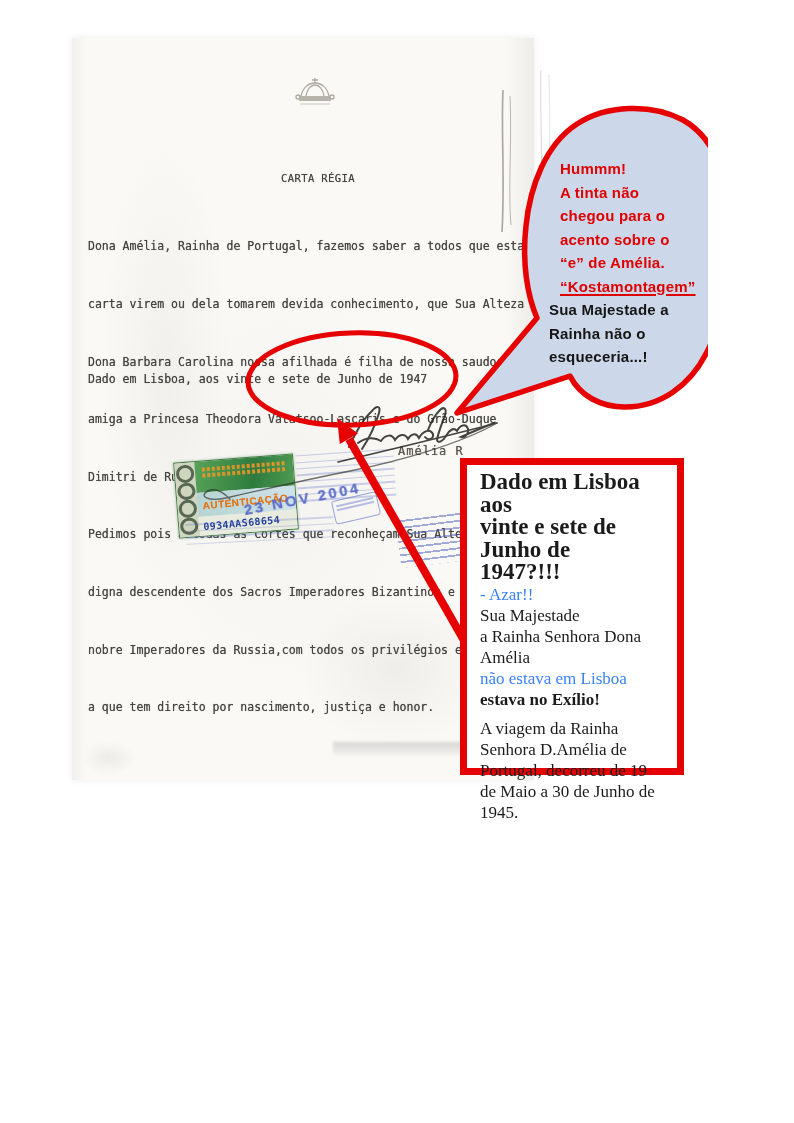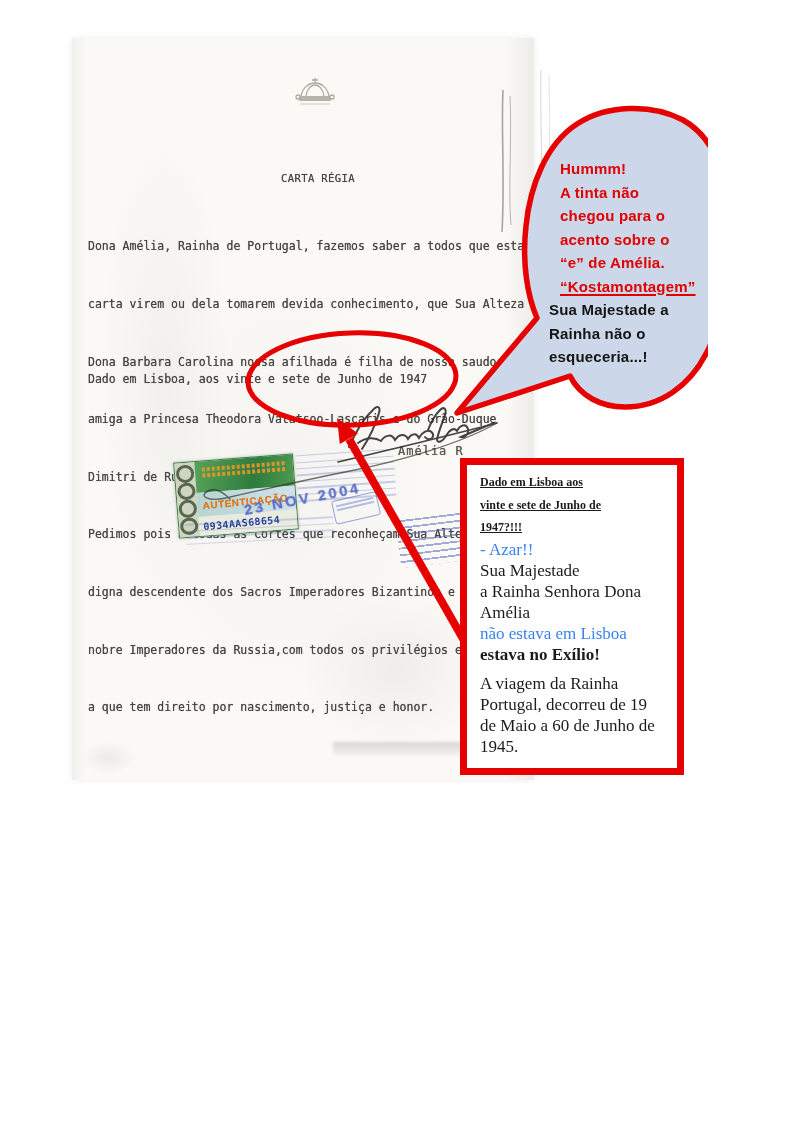--- a/index.html
+++ b/index.html
@@ -69,21 +69,21 @@
   .bubble-text{left:549px;top:157px;width:178px;font-weight:bold;font-size:15px;
     line-height:23.5px;letter-spacing:.2px;}
   .bubble-red{color:#e00000;margin-left:11px;}
   .bubble-underline{text-decoration:underline;text-decoration-thickness:1.5px;text-underline-offset:2px;}
   .bubble-black{color:#151515;}
 
   
   .note-box{left:460px;top:458px;width:224px;height:317px;background:#ffffff;
     border:7px solid #e60000;box-sizing:border-box;padding:6px 6px 0 13px;
     font-family:"Liberation Serif",serif;color:#1b1b1b;}
-  .nb-h{font-size:12px;font-weight:bold;line-height:22.5px;text-decoration:underline;}
+  .nb-h{font-size:23px;font-weight:bold;line-height:22.5px;}
   .nb-l{font-size:17px;line-height:21px;}
   .nb-red{color:#3b82f6;font-weight:normal;}
   .nb-bold{font-weight:bold;}
   .nb-gap{height:8px;}
 </style>
 </head>
 <body>
 
 <div class="stage">
 
@@ -195,18 +195,19 @@
     <div class="nb-h">vinte e sete de Junho de</div>
     <div class="nb-h">1947?!!!</div>
     <div class="nb-l nb-red">- Azar!!</div>
     <div class="nb-l">Sua Majestade</div>
     <div class="nb-l">a Rainha Senhora Dona</div>
     <div class="nb-l">Amélia</div>
     <div class="nb-l nb-red">não estava em Lisboa</div>
     <div class="nb-l nb-bold">estava no Exílio!</div>
     <div class="nb-gap"></div>
     <div class="nb-l">A viagem da Rainha</div>
+    <div class="nb-l">Senhora D.Amélia de</div>
     <div class="nb-l">Portugal, decorreu de 19</div>
-    <div class="nb-l">de Maio a 60 de Junho de</div>
+    <div class="nb-l">de Maio a 30 de Junho de</div>
     <div class="nb-l">1945.</div>
   </div>
 
 </div>
 
 </body></html>

